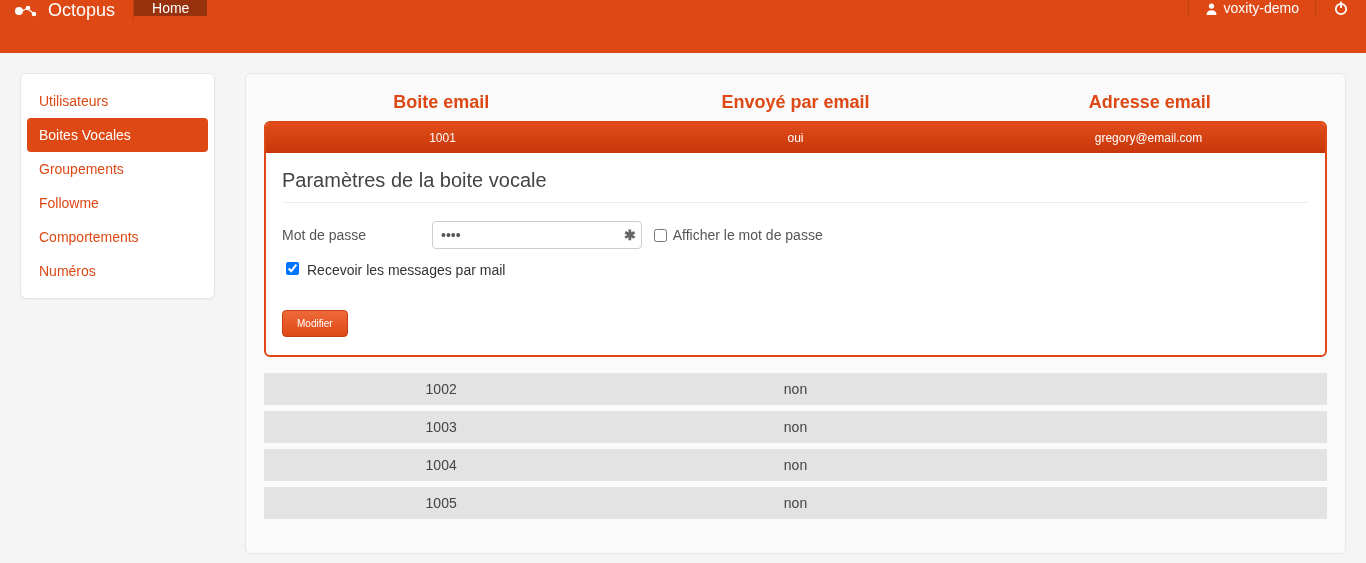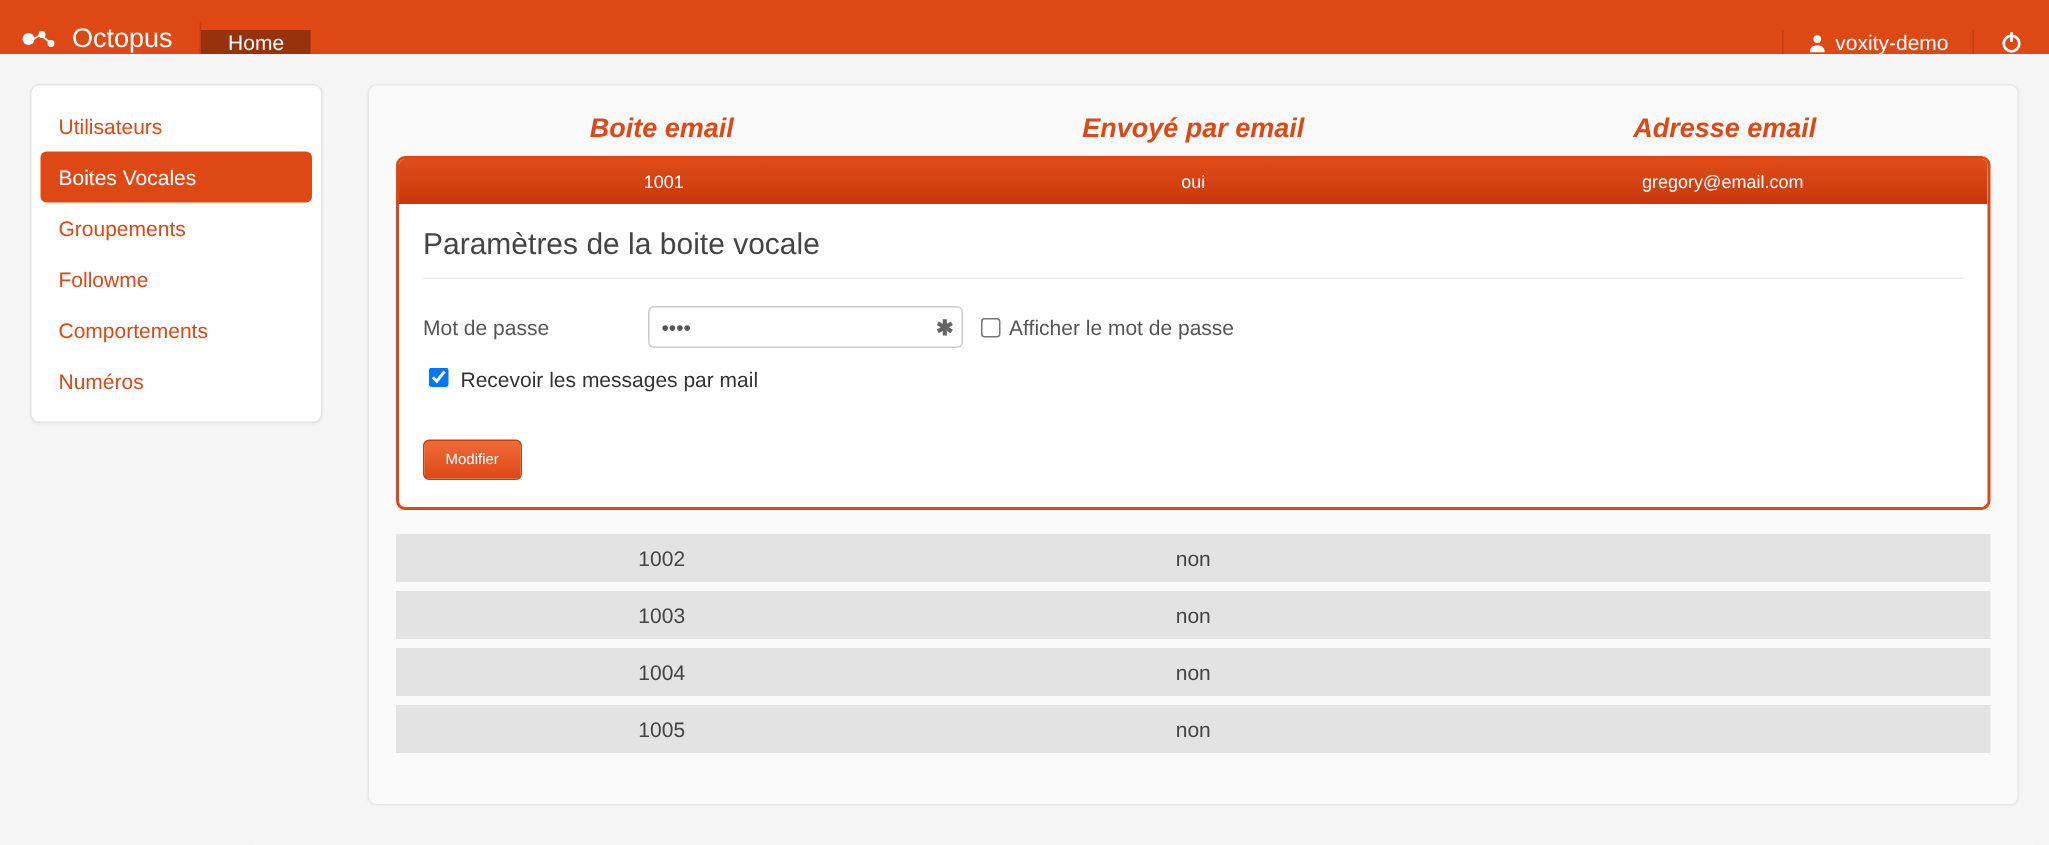--- a/index.html
+++ b/index.html
@@ -7,41 +7,40 @@
     margin: 0;
     font-family: "Helvetica Neue", Helvetica, Arial, sans-serif;
     font-size: 14px;
     background: #f5f5f5;
     color: #333;
   }
   
   .navbar {
     background: #dd4814;
     color: #fff;
-    height: 36px;
-    display: flex;
-    align-items: flex-end;
+    height: 53px;
+    display: flex;
+    align-items: flex-start;
   }
   .navbar .brand {
     display: flex;
     align-items: center;
     padding: 0 18px 0 14px;
     font-size: 18px;
     font-weight: 400;
     color: #fff;
     border-right: 1px solid rgba(0,0,0,0.12);
   }
   .navbar .brand-logo { margin-right: 8px; display:flex; align-items:center; }
   .navbar .nav-item {
     display: flex;
     align-items: center;
     padding: 0 18px;
     color: #fff;
     cursor: pointer;
-    margin-top: 32px;
   }
   .navbar .nav-item.active {
     background: #97310e;
   }
   .navbar .spacer { flex: 1; }
   .navbar .nav-user {
     display: flex;
     align-items: center;
     padding: 0 16px;
     border-left: 1px solid rgba(0,0,0,0.12);
@@ -103,21 +102,21 @@
     margin: 4px 0 22px 0;
   }
   .col-headers {
     display: flex;
     justify-content: space-around;
     color: #dd4814;
     font-size: 18px;
     font-weight: 600;
     margin-bottom: 8px;
   }
-  .col-headers > div { flex: 1; text-align: center; font-style: italic; }
+  .col-headers > div { flex: 1; text-align: center; }
 
   .selected-panel {
     border: 2px solid #dd4814;
     border-radius: 6px;
     overflow: hidden;
     background: #fff;
     margin-bottom: 16px;
   }
   .selected-row {
     display: flex;

